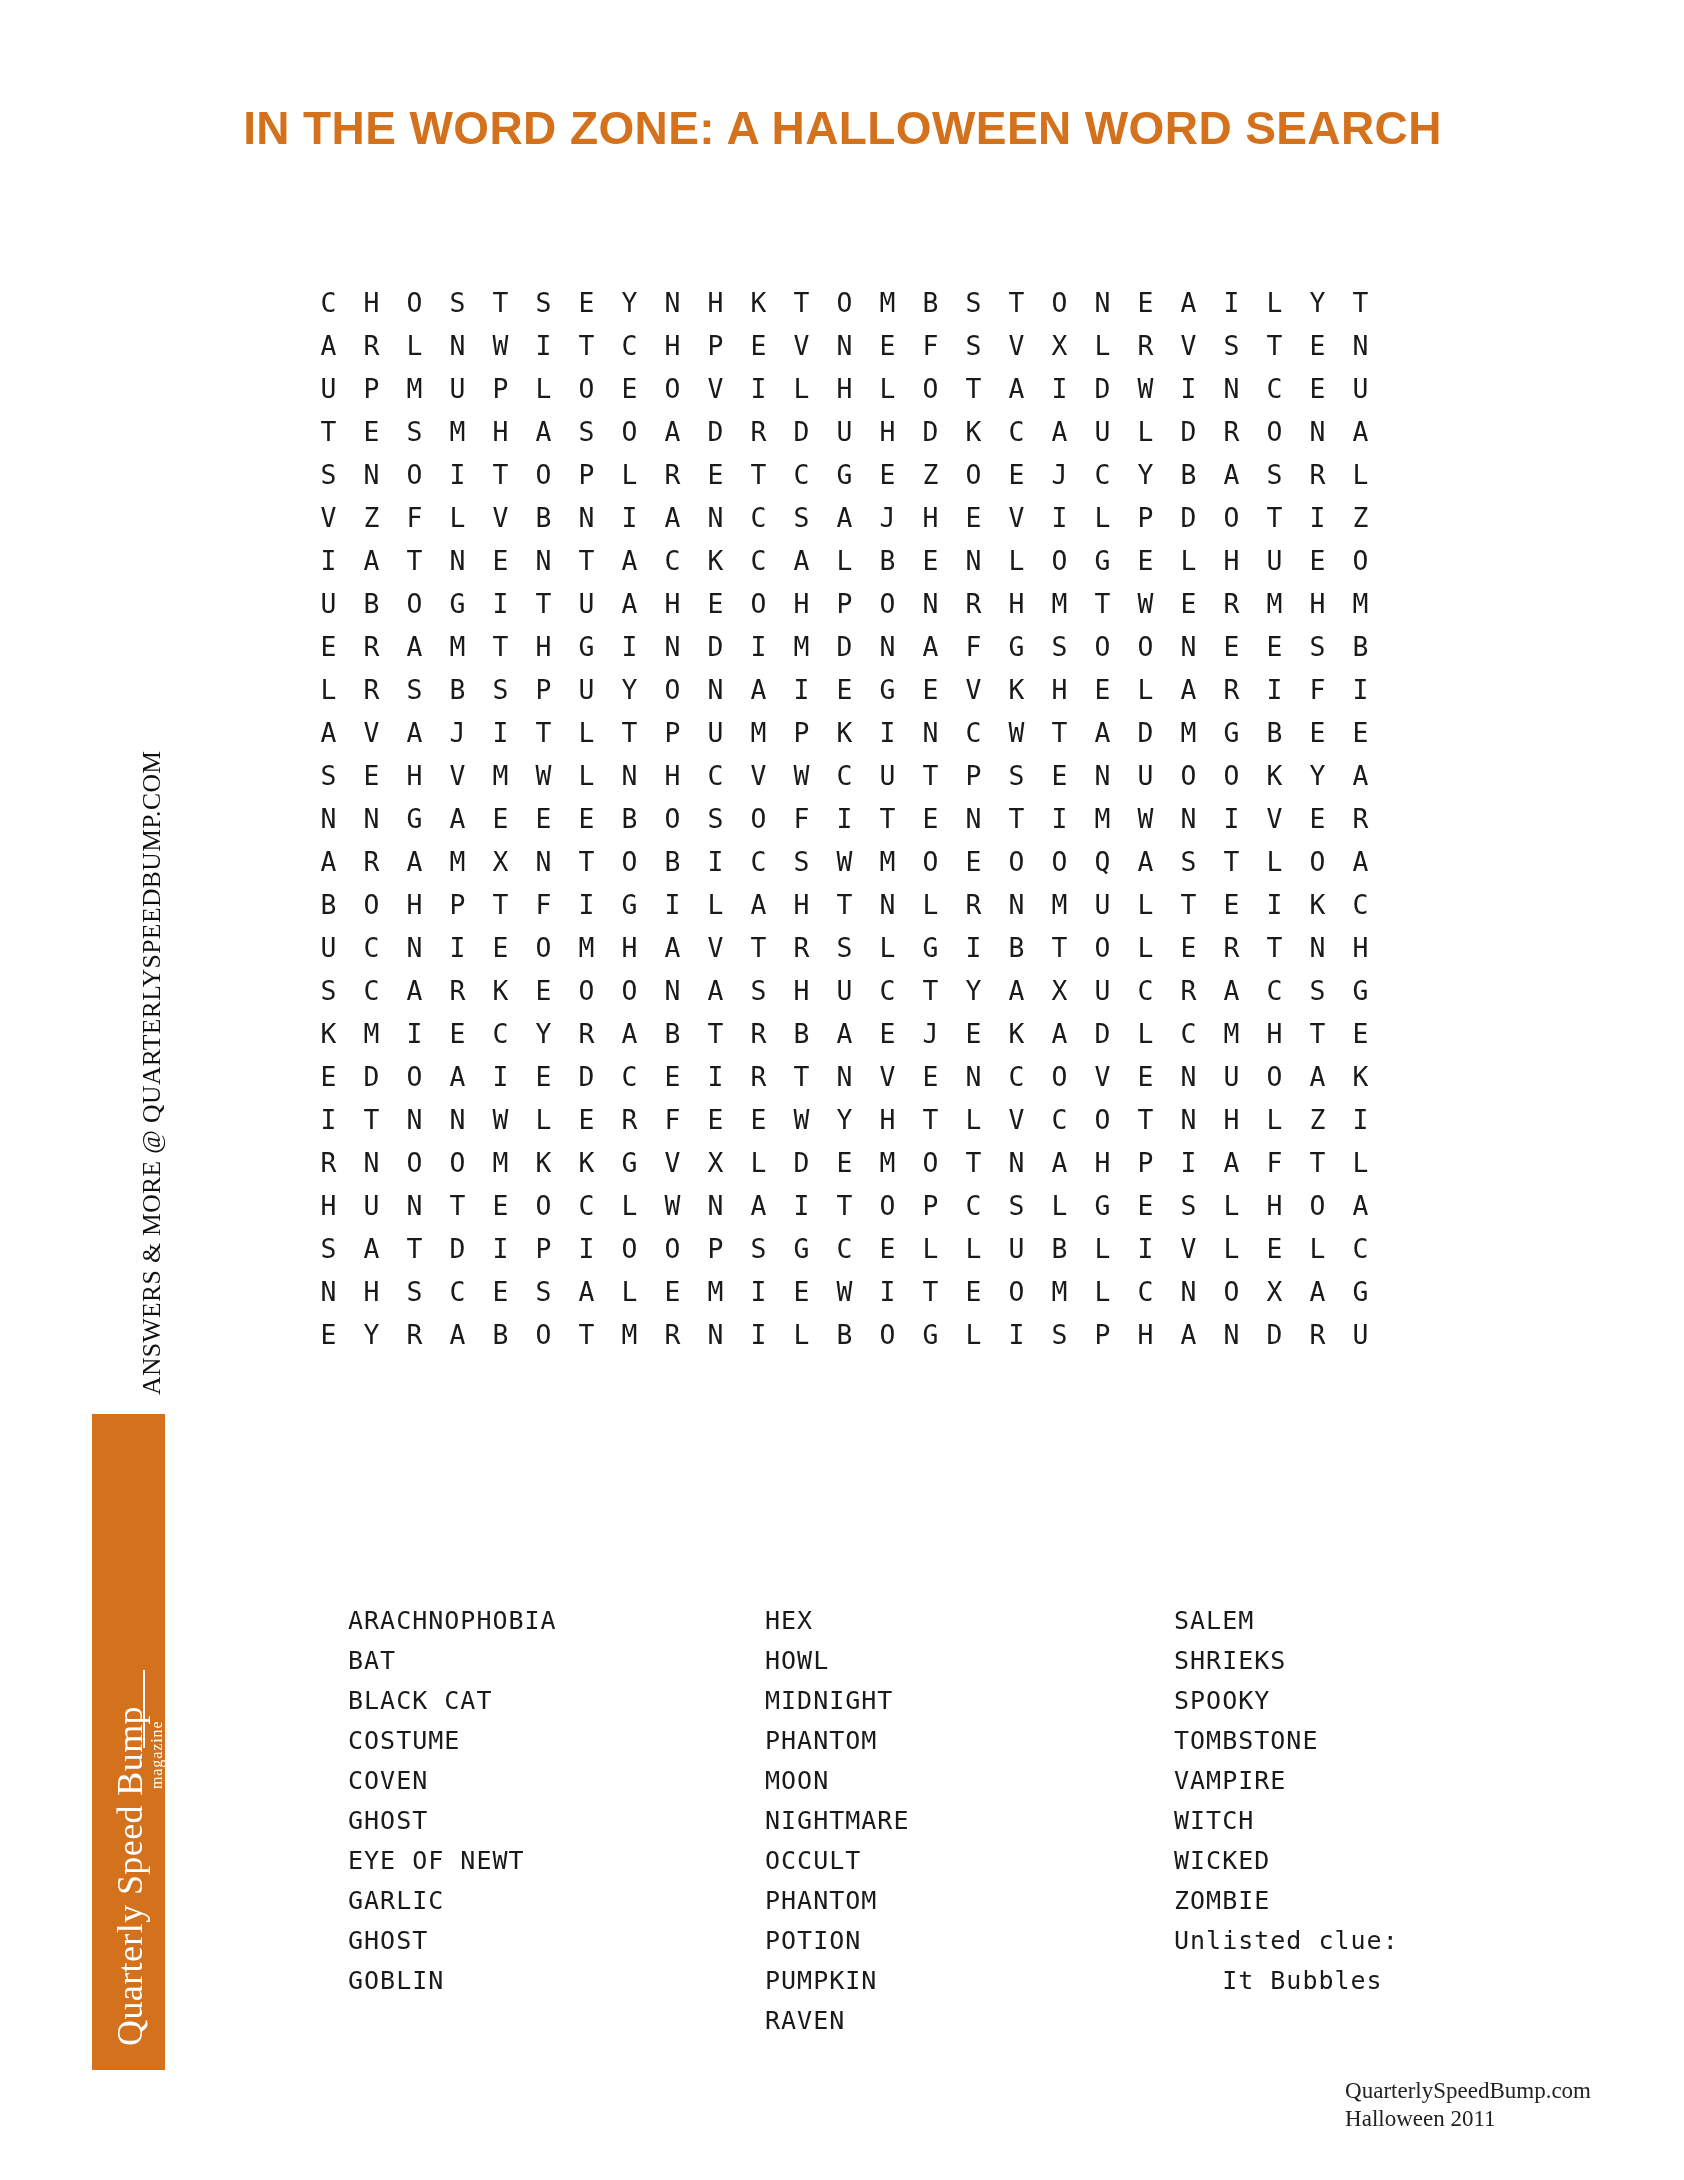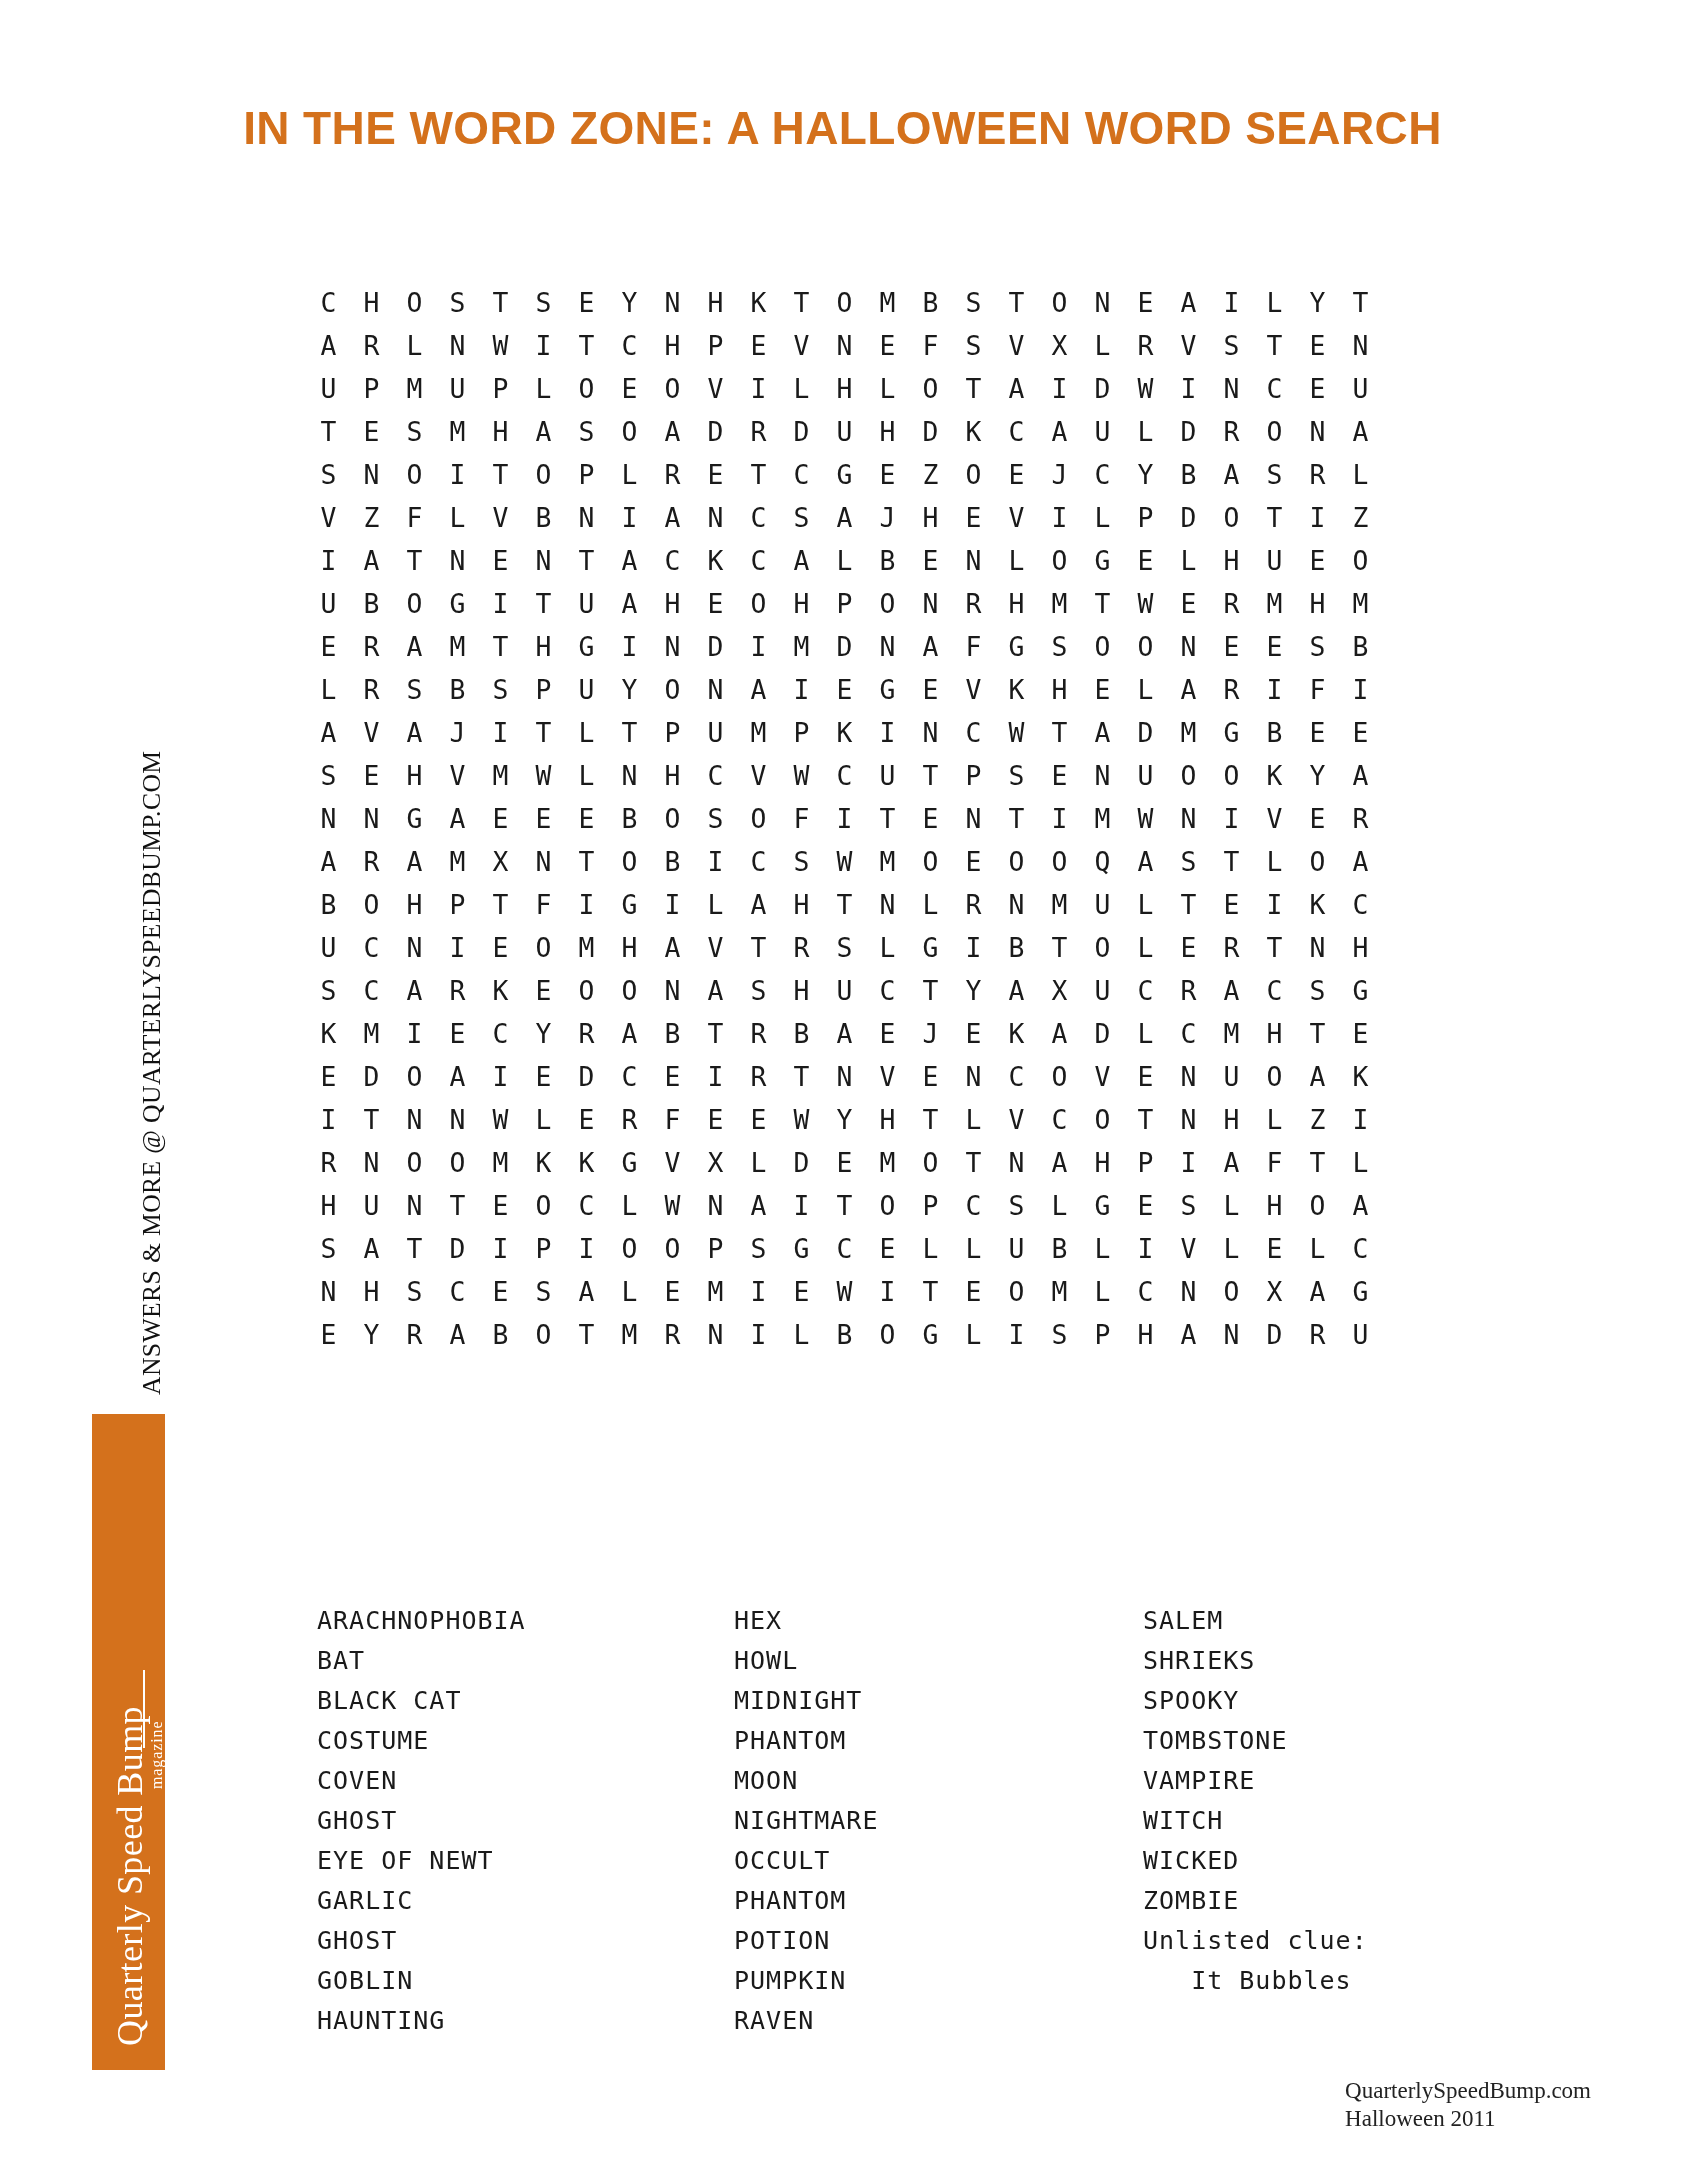--- a/index.html
+++ b/index.html
@@ -125,21 +125,21 @@
   #word-list .word-col {
     font-family: "DejaVu Sans Mono", monospace;
     font-size: 25px;
     color: #1a1a1a;
     line-height: 40px;
     letter-spacing: 1px;
   }
   #word-list .word-col.col-0 { width: 417px; }
   #word-list .word-col.col-1 { width: 409px; }
   #word-list .word-col.col-2 { width: 426px; }
-  #word-list .word-item { white-space: pre; }
+  #word-list .word-item { white-space: pre; margin-left: 31px; }
 
   
   #footer {
     position: absolute;
     right: 94px;
     bottom: 48px;
     text-align: left;
     font-family: "Liberation Serif", serif;
     font-size: 23px;
     color: #222222;
@@ -844,21 +844,20 @@
       <div class="word-item">ARACHNOPHOBIA</div>
       <div class="word-item">BAT</div>
       <div class="word-item">BLACK CAT</div>
       <div class="word-item">COSTUME</div>
       <div class="word-item">COVEN</div>
       <div class="word-item">GHOST</div>
       <div class="word-item">EYE OF NEWT</div>
       <div class="word-item">GARLIC</div>
       <div class="word-item">GHOST</div>
       <div class="word-item">GOBLIN</div>
-      <div class="word-item">HAUNTING</div>
     </div>
     <div class="word-col col-1">
       <div class="word-item">HEX</div>
       <div class="word-item">HOWL</div>
       <div class="word-item">MIDNIGHT</div>
       <div class="word-item">PHANTOM</div>
       <div class="word-item">MOON</div>
       <div class="word-item">NIGHTMARE</div>
       <div class="word-item">OCCULT</div>
       <div class="word-item">PHANTOM</div>

